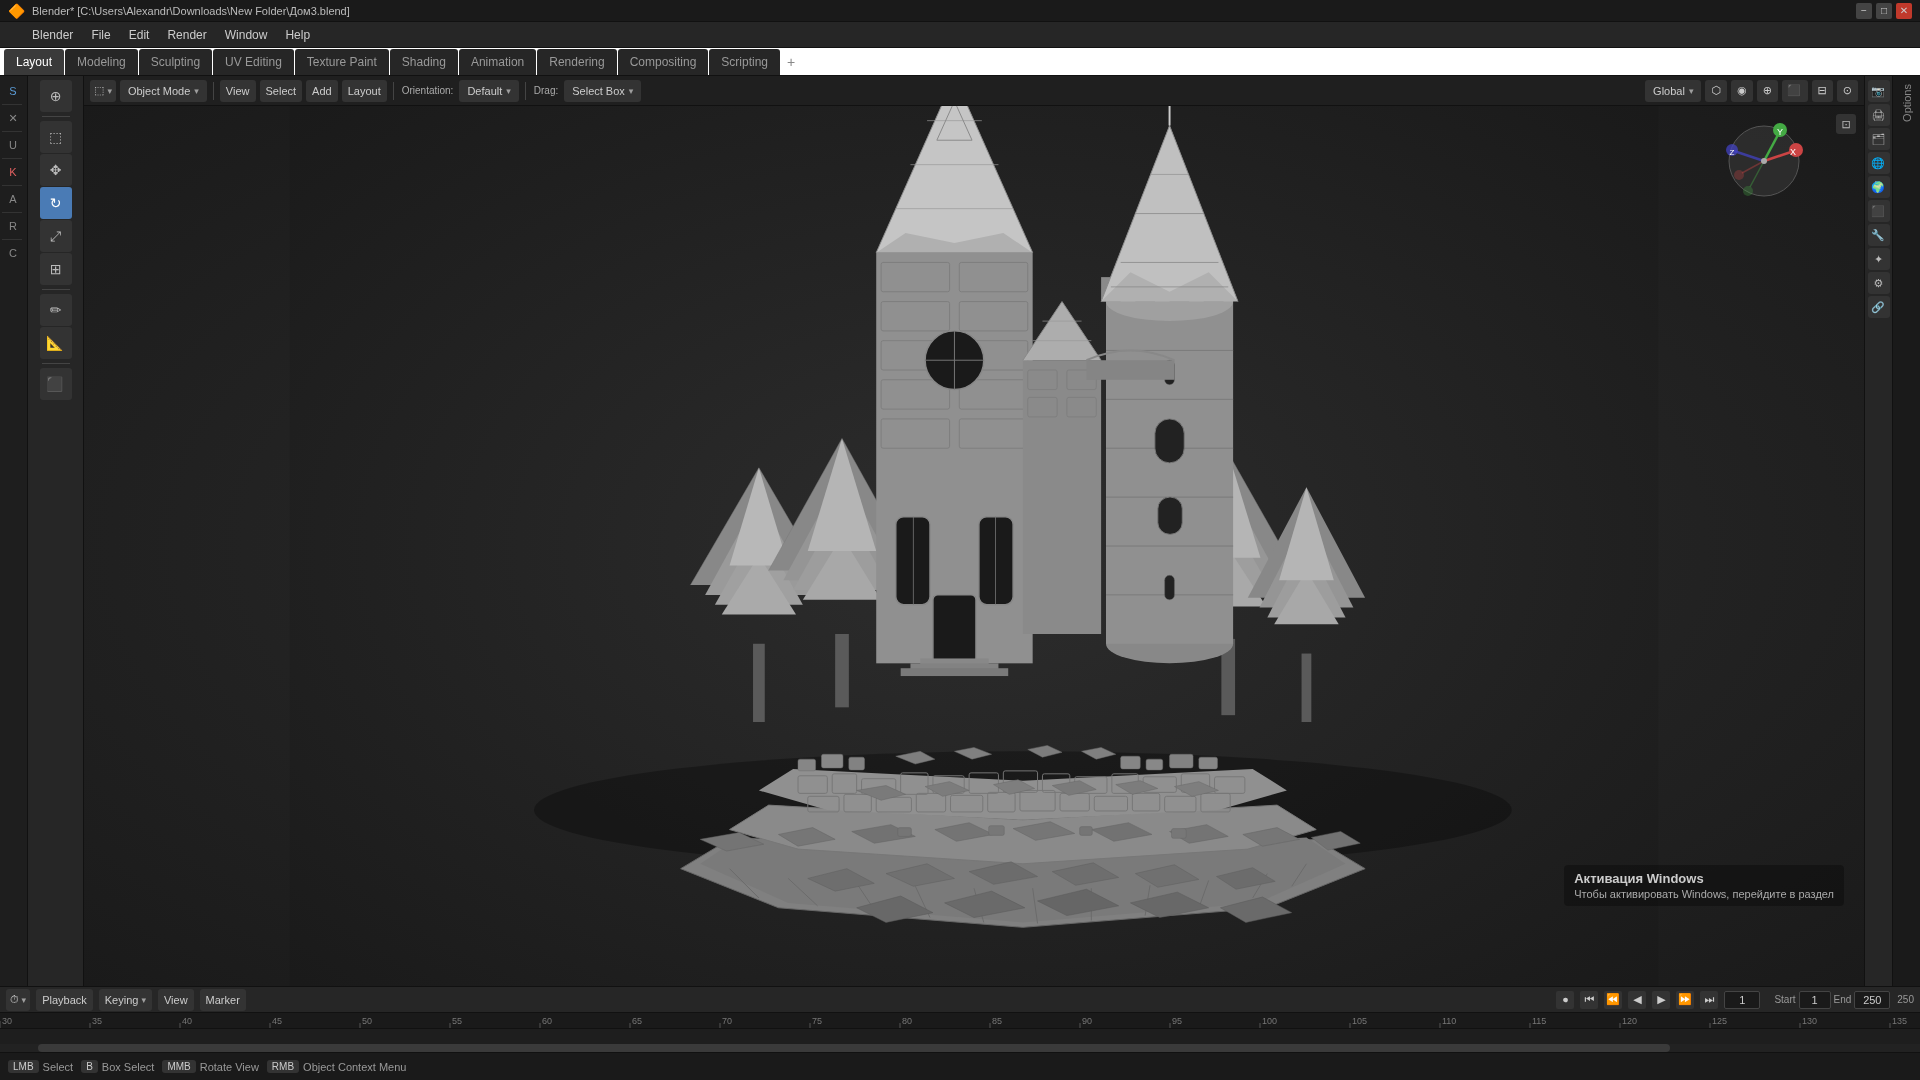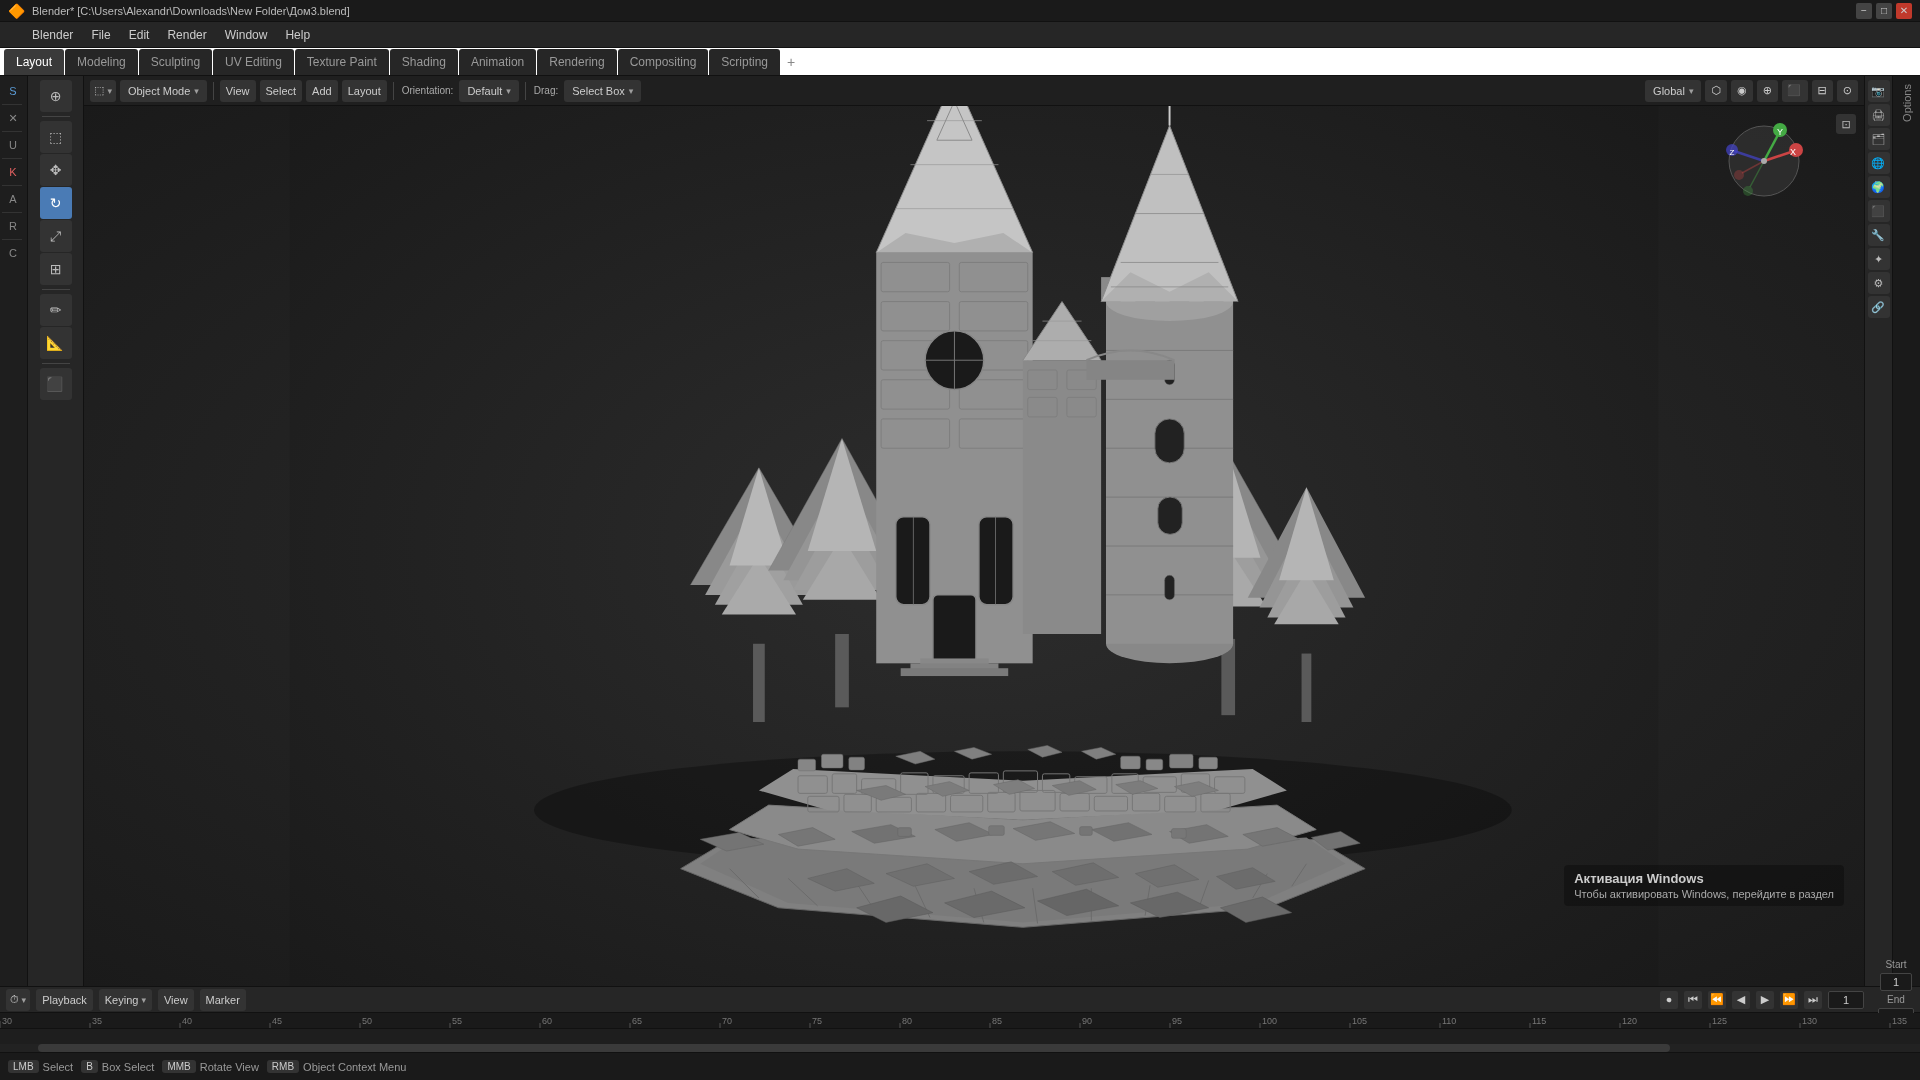--- a/index.html
+++ b/index.html
@@ -860,21 +860,21 @@
 
     <button class="play-btn" title="Record" style="font-size:10px;">⏺</button>
     <button class="play-btn" title="Jump to Start">⏮</button>
     <button class="play-btn" title="Step Back">⏪</button>
     <button class="play-btn" title="Play Reverse">◀</button>
     <button class="play-btn" title="Play">▶</button>
     <button class="play-btn" title="Step Forward">⏩</button>
     <button class="play-btn" title="Jump to End">⏭</button>
 
     <input type="text" class="frame-input" value="1" style="width: 36px; background: rgb(26, 26, 26); border: 1px solid rgb(68, 68, 68); color: rgb(204, 204, 204); text-align: center; font-size: 11px; height: 18px;">
-    <div style="display:flex; align-items:center; gap:3px; margin-left:8px;flex-direction:column;">
+    <div style="display:flex; align-items:center; gap:3px; margin-left:8px;">
       <span style="font-size:10px; color:#999;">Start</span>
       <input type="text" value="1" style="width: 32px; background: rgb(26, 26, 26); border: 1px solid rgb(68, 68, 68); color: rgb(204, 204, 204); text-align: center; font-size: 11px; height: 18px; border-radius: 2px;">
       <span style="font-size:10px; color:#999;">End</span>
       <input type="text" value="250" style="width: 36px; background: rgb(26, 26, 26); border: 1px solid rgb(68, 68, 68); color: rgb(204, 204, 204); text-align: center; font-size: 11px; height: 18px; border-radius: 2px;">
       <span style="font-size:10px; color:#999; margin-left:4px;">250</span>
     </div>
   </div>
 
   <div style="flex:1; background:#f0abfc; position:relative; overflow:hidden; display:flex; flex-direction:column;text-align:right;">
 

